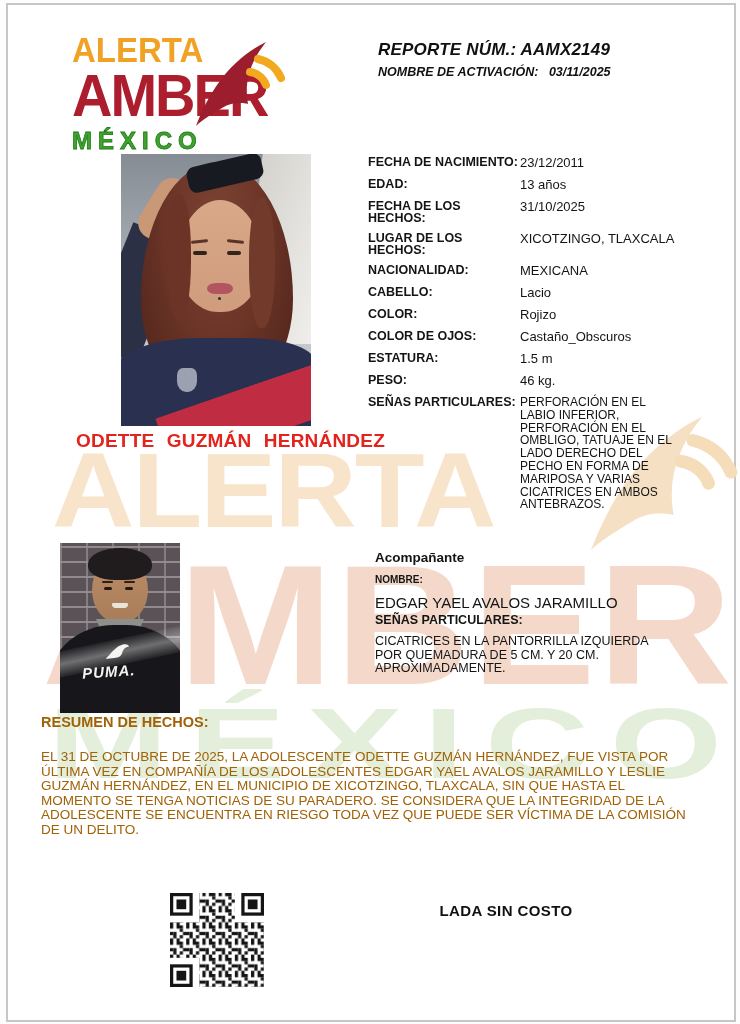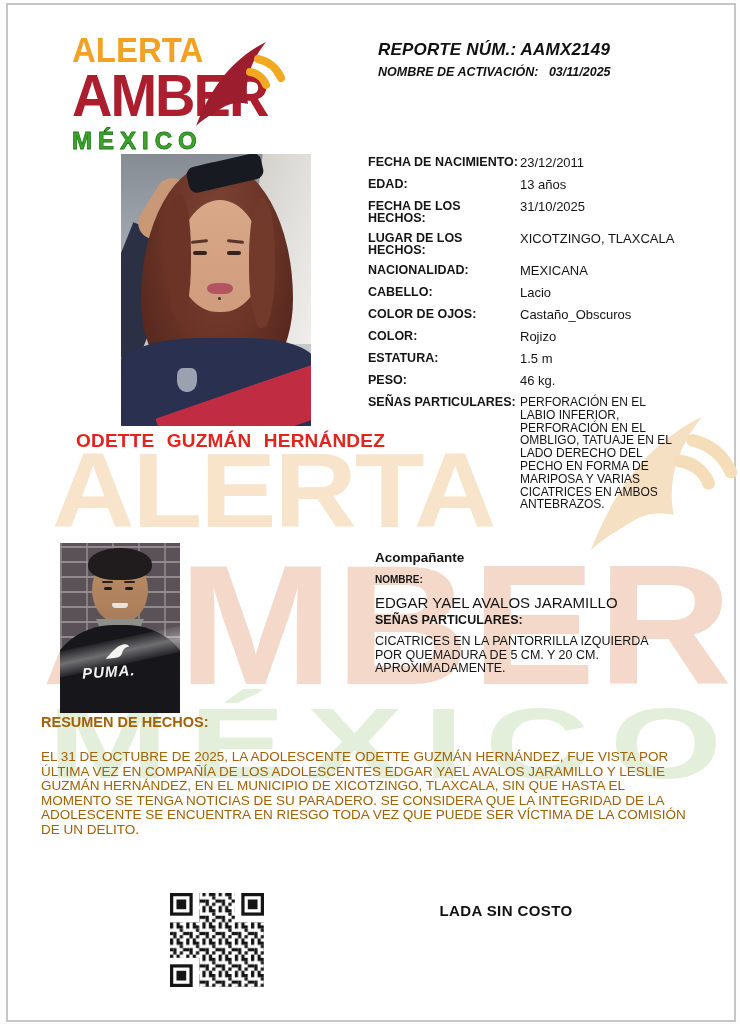--- a/index.html
+++ b/index.html
@@ -162,26 +162,26 @@
         </div>
       <div class="frow">
           <span class="flabel">NACIONALIDAD:</span>
           <span class="fvalue">MEXICANA</span>
         </div>
       <div class="frow">
           <span class="flabel">CABELLO:</span>
           <span class="fvalue">Lacio</span>
         </div>
       <div class="frow">
+          <span class="flabel">COLOR:</span>
+          <span class="fvalue">Rojizo</span>
+        </div>
+      <div class="frow">
           <span class="flabel">COLOR DE OJOS:</span>
           <span class="fvalue">Castaño_Obscuros</span>
-        </div>
-      <div class="frow">
-          <span class="flabel">COLOR:</span>
-          <span class="fvalue">Rojizo</span>
         </div>
       <div class="frow">
           <span class="flabel">ESTATURA:</span>
           <span class="fvalue">1.5 m</span>
         </div>
       <div class="frow">
           <span class="flabel">PESO:</span>
           <span class="fvalue">46 kg.</span>
         </div>
       <div class="frow">

